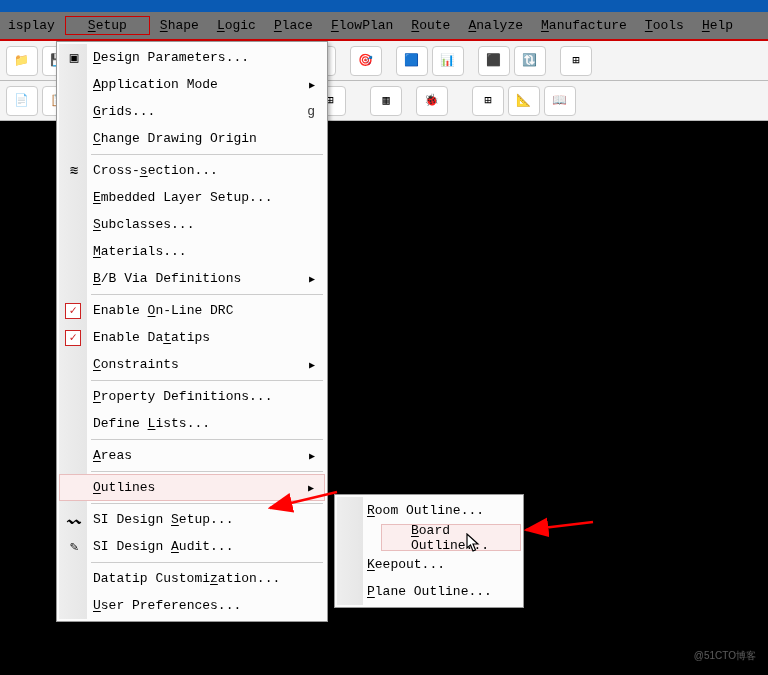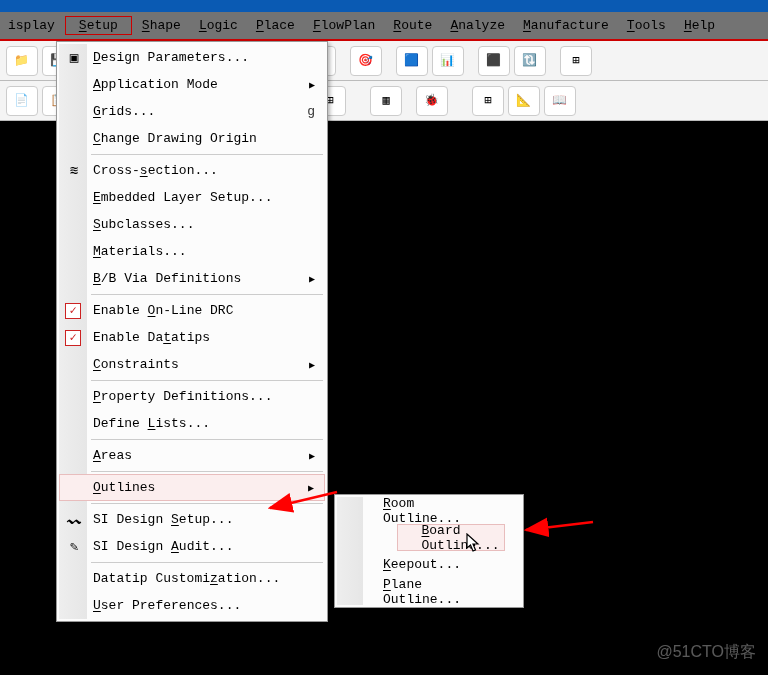--- a/index.html
+++ b/index.html
@@ -24,21 +24,21 @@
       padding: 4px 0 4px 0;
       gap: 2px;
     }
     .menuitem {
       padding: 2px 8px;
       color: #000;
       cursor: pointer;
     }
     .menuitem.active {
       border: 1px solid #c00;
-      padding: 1px 13px;
+      padding: 1px 22px;
     }
     .underline { text-decoration: underline; text-underline-offset: 2px; }
     .toolbar-row {
       background: #f4f4f4;
       border-bottom: 1px solid #bbb;
       display: flex;
       padding: 4px 6px;
       gap: 2px;
       height: 40px;
       align-items: center;
@@ -115,42 +115,42 @@
     }
     .submenu {
       position: absolute;
       top: 494px;
       left: 334px;
       width: 190px;
       background: #fcfcfc;
       border: 1px solid #989898;
       box-shadow: 2px 2px 4px rgba(0,0,0,.3);
       z-index: 11;
-      padding: 2px 18px;
+      padding: 2px 2px;
     }
     .submenu .dd-iconcol { width: 26px; }
     .submenu .dd-item { padding-left: 30px; height: 27px; }
     .submenu .dd-item.hover { padding-left: 29px; margin-left: 44px; }
     .arrow-red {
       position: absolute;
       z-index: 20;
     }
     .cursor {
       position: absolute;
       top: 533px; left: 466px;
       z-index: 25;
       font-size: 18px;
       color: #000;
     }
     .watermark {
       position: absolute;
       right: 12px; bottom: 12px;
       color: rgba(255,255,255,0.35);
       font-family: sans-serif;
-      font-size: 16px;
+      font-size: 10px;
     }
   </style>
 </head>
 <body>
 
 <div class="titlebar"></div>
 
 <div class="menubar">
   <span class="menuitem">isplay</span>
   <span class="menuitem active"><span class="underline">S</span><span>etup</span></span>

